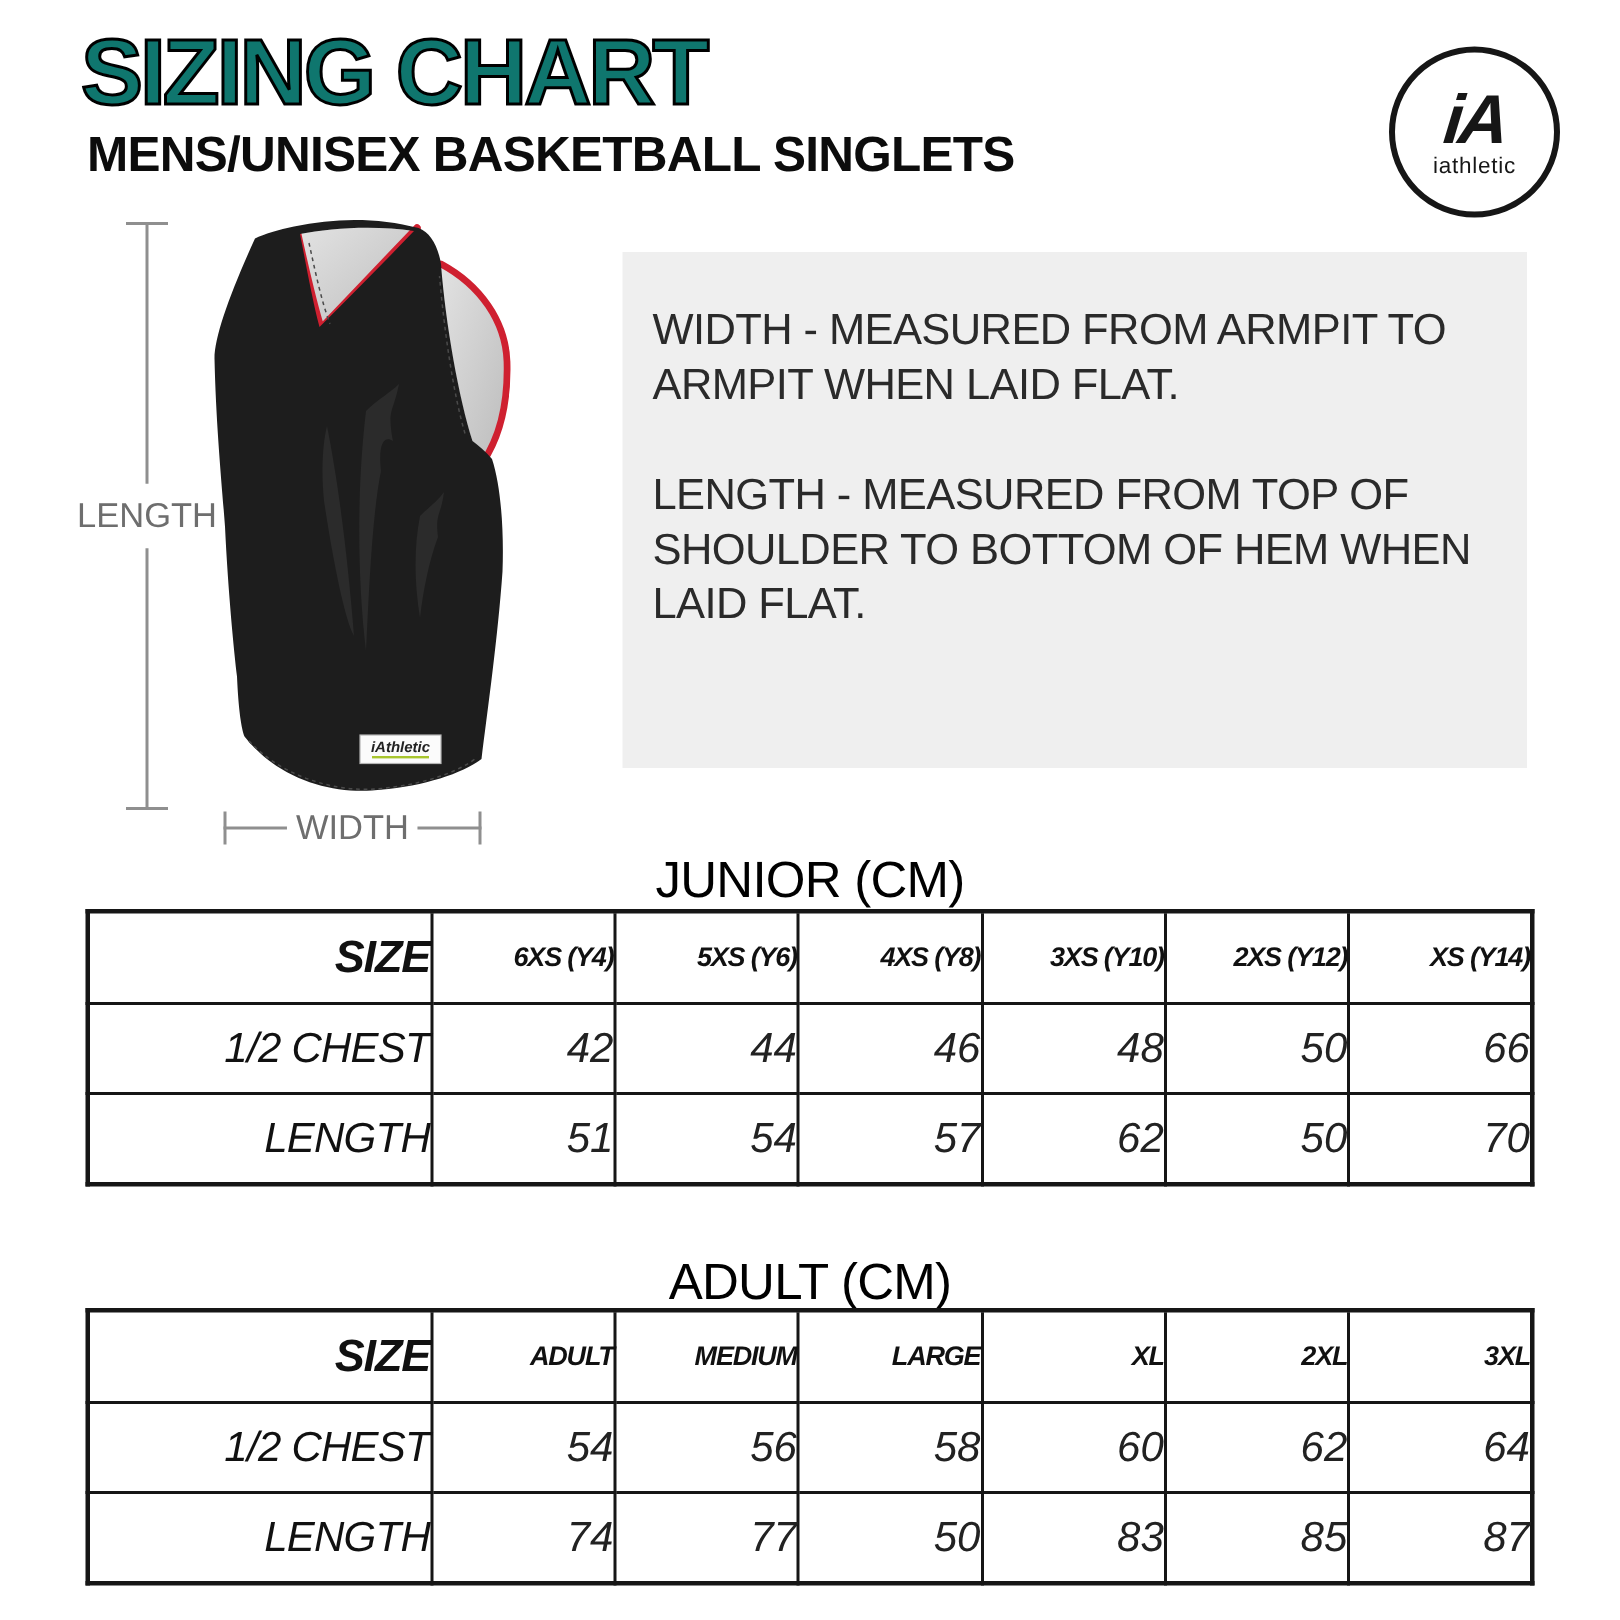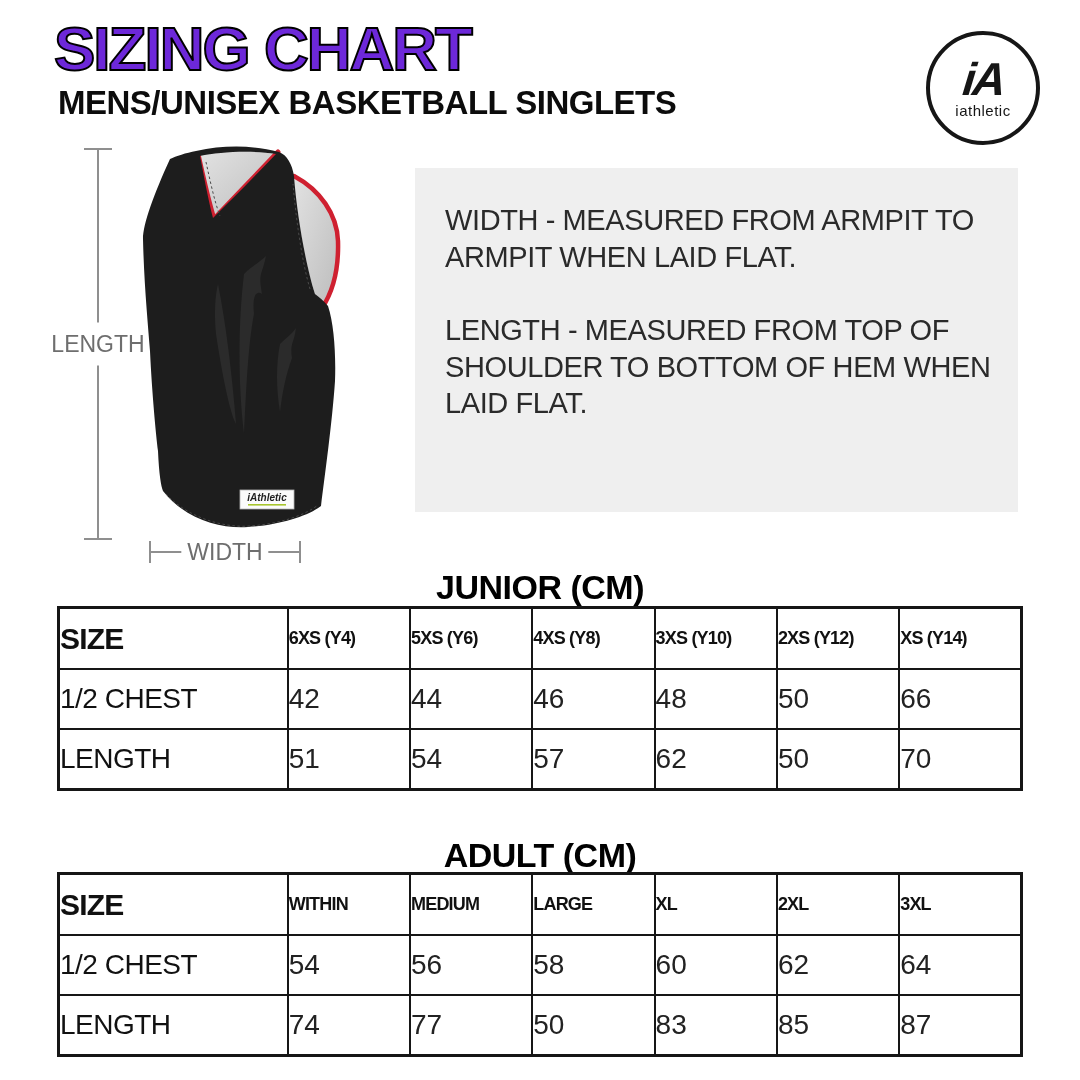--- a/index.html
+++ b/index.html
@@ -6,21 +6,21 @@
   body{
     width:1080px;height:1080px;position:relative;background:#ffffff;
     font-family:"Liberation Sans", sans-serif;color:#111;overflow:hidden;
   }
   .abs{position:absolute;}
 
   
   .title{
     left:54px;top:18px;
     font-size:62px;font-weight:bold;letter-spacing:-2px;line-height:1;
-    -webkit-text-stroke:2px #000;color:#6d28d9;white-space:nowrap;
+    -webkit-text-stroke:2px #000;color:#0f766e;white-space:nowrap;
   }
   .subtitle{
     left:58px;top:84px;
     font-size:33px;font-weight:bold;letter-spacing:-0.5px;color:#0c0c0c;white-space:nowrap;
   }
   .logo{
     left:926px;top:31px;width:106px;height:106px;border:4px solid #161616;border-radius:50%;
     display:flex;flex-direction:column;align-items:center;justify-content:center;background:#fff;
   }
   .logo .monogram{
@@ -33,47 +33,47 @@
 
   
   .measure{color:#6e6e6e;font-size:23px;}
   .len-wrap{left:68px;top:148px;width:60px;height:392px;}
   .len-line{position:absolute;left:29px;top:0;width:2px;height:100%;background:#8f8f8f;}
   .len-cap{position:absolute;left:16px;width:28px;height:2px;background:#8f8f8f;}
   .len-label{
     position:absolute;top:50%;left:30px;transform:translate(-50%,-50%);
     background:#fff;padding:8px 2px;white-space:nowrap;
   }
-  .wid-wrap{left:149px;top:540px;width:152px;height:24px;}
+  .wid-wrap{left:149px;top:540px;width:172px;height:24px;}
   .wid-line{position:absolute;top:11px;left:0;width:100%;height:2px;background:#8f8f8f;}
   .wid-cap{position:absolute;top:1px;width:2px;height:22px;background:#8f8f8f;}
   .wid-label{
     position:absolute;top:50%;left:50%;transform:translate(-50%,-50%);
     background:#fff;padding:0 6px;white-space:nowrap;
   }
 
   
   .infobox{
     left:415px;top:168px;width:603px;height:344px;background:#efefef;
-    box-sizing:border-box;padding:34px 26px 0 30px;
+    box-sizing:border-box;padding:34px 26px 0 20px;
   }
   .infobox p{
     margin:0 0 37px 0;font-size:29px;line-height:1.26;letter-spacing:-0.4px;color:#2a2a2a;
   }
 
   
   .tbl-title{
-    width:966px;left:57px;text-align:center;font-size:34px;font-weight:bold;letter-spacing:-0.5px;color:#000;
+    width:966px;left:57px;text-align:center;font-size:34px;font-weight:normal;letter-spacing:-0.5px;color:#000;
   }
   table.size-table{
     position:absolute;left:57px;width:966px;border-collapse:collapse;table-layout:fixed;
     background:#fff;border:3px solid #161616;
   }
   table.size-table td{
-    border:2px solid #161616;text-align:left;vertical-align:middle;padding:0;
+    border:2px solid #161616;text-align:right;vertical-align:middle;padding:0;font-style:italic;
   }
   td.rowlabel{text-align:left;padding-left:22px;font-weight:bold;font-size:30px;letter-spacing:-0.5px;}
   tr.head td{font-weight:bold;font-size:18px;letter-spacing:-0.8px;height:59px;}
   tr.head td.rowlabel{font-size:30px;}
   tr.datarow td{font-size:28px;color:#222;height:58px;font-weight:normal;}
   tr.datarow td.rowlabel{color:#111;}
   .jt{top:568px;} .junior-table{top:606px;}
   .at{top:836px;} .adult-table{top:872px;}
 </style>
 </head>
@@ -211,21 +211,21 @@
       <col style="width:12.7%">
       <col style="width:12.7%">
       <col style="width:12.7%">
       <col style="width:12.7%">
       <col style="width:12.7%">
       <col style="width:12.7%">
     </colgroup>
   <tbody>
     <tr class="head">
       <td class="rowlabel">SIZE</td>
-      <td>WITHIN</td>
+      <td>ADULT</td>
       <td>MEDIUM</td>
       <td>LARGE</td>
       <td>XL</td>
       <td>2XL</td>
       <td>3XL</td>
     </tr>
     <tr class="datarow">
       <td class="rowlabel">1/2 CHEST</td>
       <td>54</td>
       <td>56</td>

